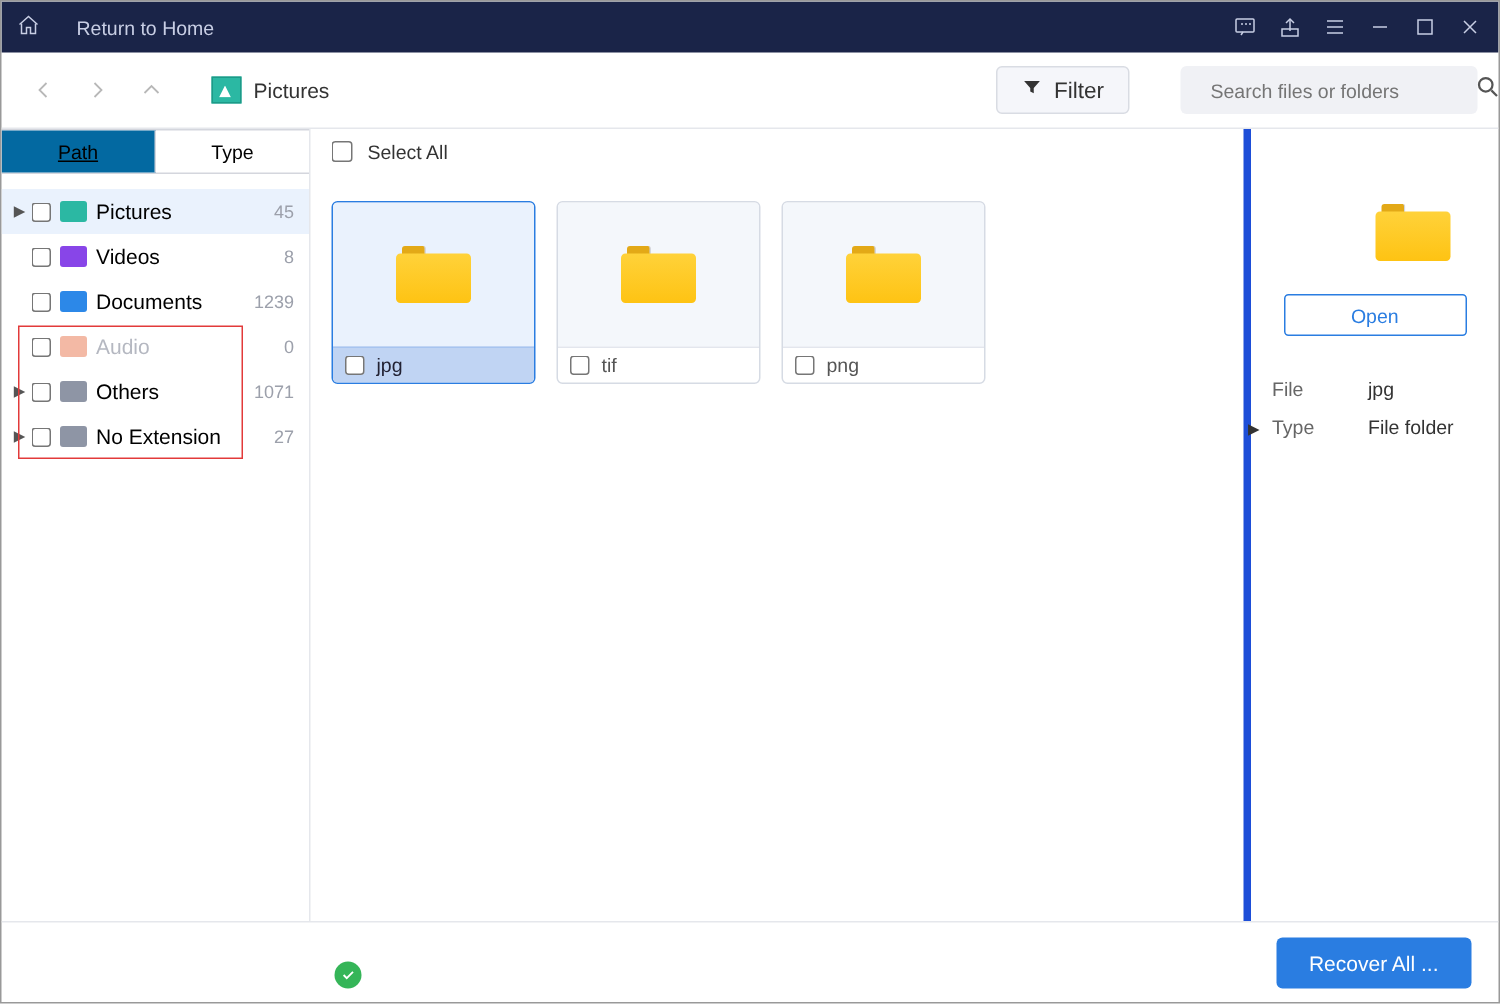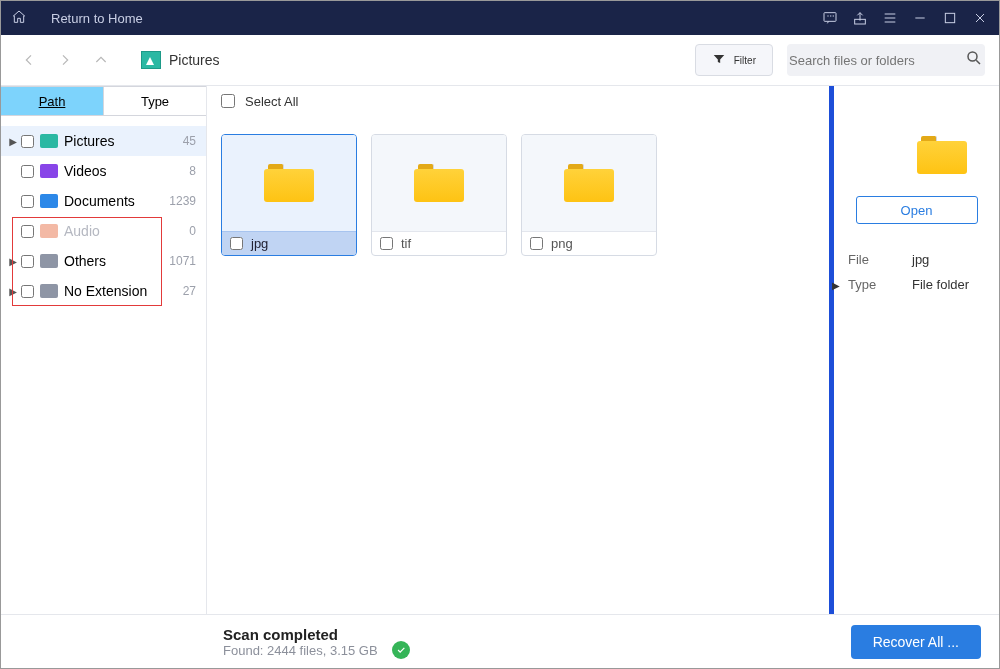--- a/index.html
+++ b/index.html
@@ -14,34 +14,34 @@
 
   
   .toolbar { height: 51px; border-bottom: 1px solid #e5e7ec; display: flex; align-items: center; padding: 0 14px; gap: 8px; }
   .nav-arrow { width: 28px; height: 28px; display: flex; align-items: center; justify-content: center; cursor: pointer; }
   .nav-arrow svg { width: 16px; height: 16px; stroke: #555; fill: none; stroke-width: 1.8; }
   .nav-arrow.dim svg { stroke: #b8b8b8; }
   .crumb { display: flex; align-items: center; gap: 8px; margin-left: 18px; font-size: 14px; color: #333; }
   .crumb-icon { width: 20px; height: 18px; background: #2bb8a3; border: 1px solid #1d9a88; display: inline-block; position: relative; }
   .crumb-icon::after { content: ""; position: absolute; left: 4px; bottom: 3px; width: 8px; height: 8px; background: #fff; clip-path: polygon(0 100%, 50% 0, 100% 100%); }
   .toolbar .spacer { flex: 1; }
-  .tool-btn { height: 32px; padding: 0 16px; border: 1px solid #d9dce3; background: #f5f6fa; border-radius: 4px; display: flex; align-items: center; gap: 8px; font-size: 10px; color: #333; cursor: pointer; }
+  .tool-btn { height: 32px; padding: 0 16px; border: 1px solid #d9dce3; background: #f5f6fa; border-radius: 4px; display: flex; align-items: center; gap: 8px; font-size: 15px; color: #333; cursor: pointer; }
   .tool-btn svg { width: 14px; height: 14px; fill: #333; }
-  .search-box { width: 198px; height: 32px; background: #f0f1f5; border-radius: 4px; display: flex; align-items: center; padding: 0 2px; margin-left: 6px; }
+  .search-box { width: 198px; height: 32px; background: #f0f1f5; border-radius: 4px; display: flex; align-items: center; padding: 0 20px; margin-left: 26px; }
   .search-box input { border: none; outline: none; flex: 1; background: transparent; font-size: 13px; color: #666; }
   .search-box svg { width: 18px; height: 18px; stroke: #555; fill: none; stroke-width: 2; }
 
   
   .body { flex: 1; display: flex; overflow: hidden; }
 
   
   .sidebar { width: 206px; border-right: 1px solid #e5e7ec; display: flex; flex-direction: column; }
   .tabs { display: flex; height: 30px; border: 1px solid #d4d6dd; border-left: none; border-right: none; }
   .tab { flex: 1; display: flex; align-items: center; justify-content: center; font-size: 13px; cursor: pointer; }
-  .tab.active { background: #7dd3fc; text-decoration: underline; }
+  .tab.active { background: #0369a1; text-decoration: underline; }
   .tab:first-child { border-right: 1px solid #d4d6dd; }
   .tree { padding-top: 10px; font-size: 14px; }
   .tree-item { height: 30px; display: flex; align-items: center; padding: 0 10px 0 6px; position: relative; }
   .tree-item.sel { background: #eaf2fd; }
   .tree-item .exp { width: 12px; display: inline-flex; justify-content: center; color: #555; font-size: 10px; }
   .tree-item input[type="checkbox"] { margin: 0 6px 0 2px; width: 13px; height: 13px; }
   .tree-item .label { flex: 1; white-space: nowrap; }
   .tree-item .count { color: #9ca0ab; font-size: 12px; }
   .tree-item.dim .label { color: #b5b8c1; }
   .ti-icon { width: 18px; height: 14px; margin-right: 6px; display: inline-block; border-radius: 2px; position: relative; }
@@ -285,24 +285,20 @@
       <div class="prop-row">
         <span class="exp">▶</span>
         <span class="k">Type</span>
         <span>File folder</span>
       </div>
     </div>
   </div>
 </div>
 
 <div class="statusbar">
-  <div class="status-text">
-    <div class="st1">Scan completed</div>
-    <div class="st2">Found: 2444 files, 3.15 GB</div>
-  </div>
   <div class="status-check">
       <svg viewBox="0 0 24 24">
         <path d="M5 12l5 5L20 7"></path>
       </svg>
     </div>
   <div class="spacer"></div>
   <button class="recover-btn">Recover All ...</button>
 </div>
 
 </body></html>

